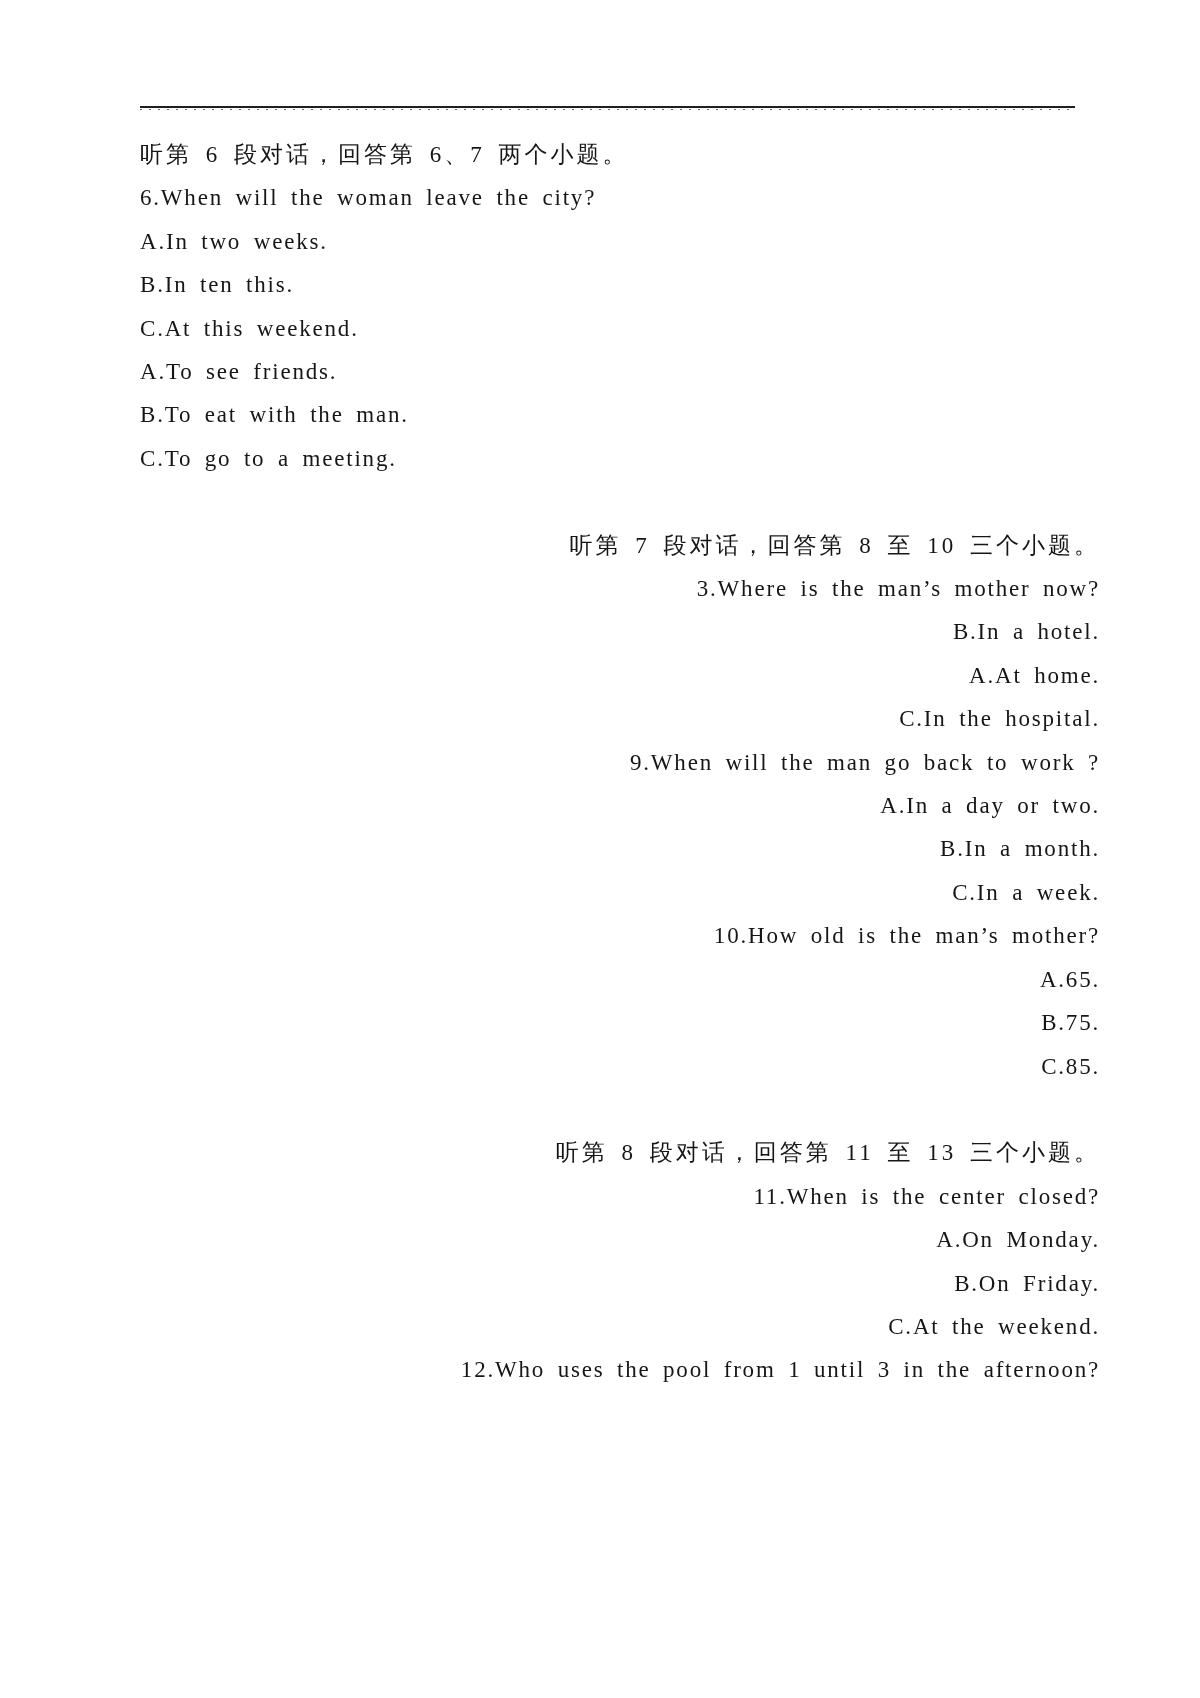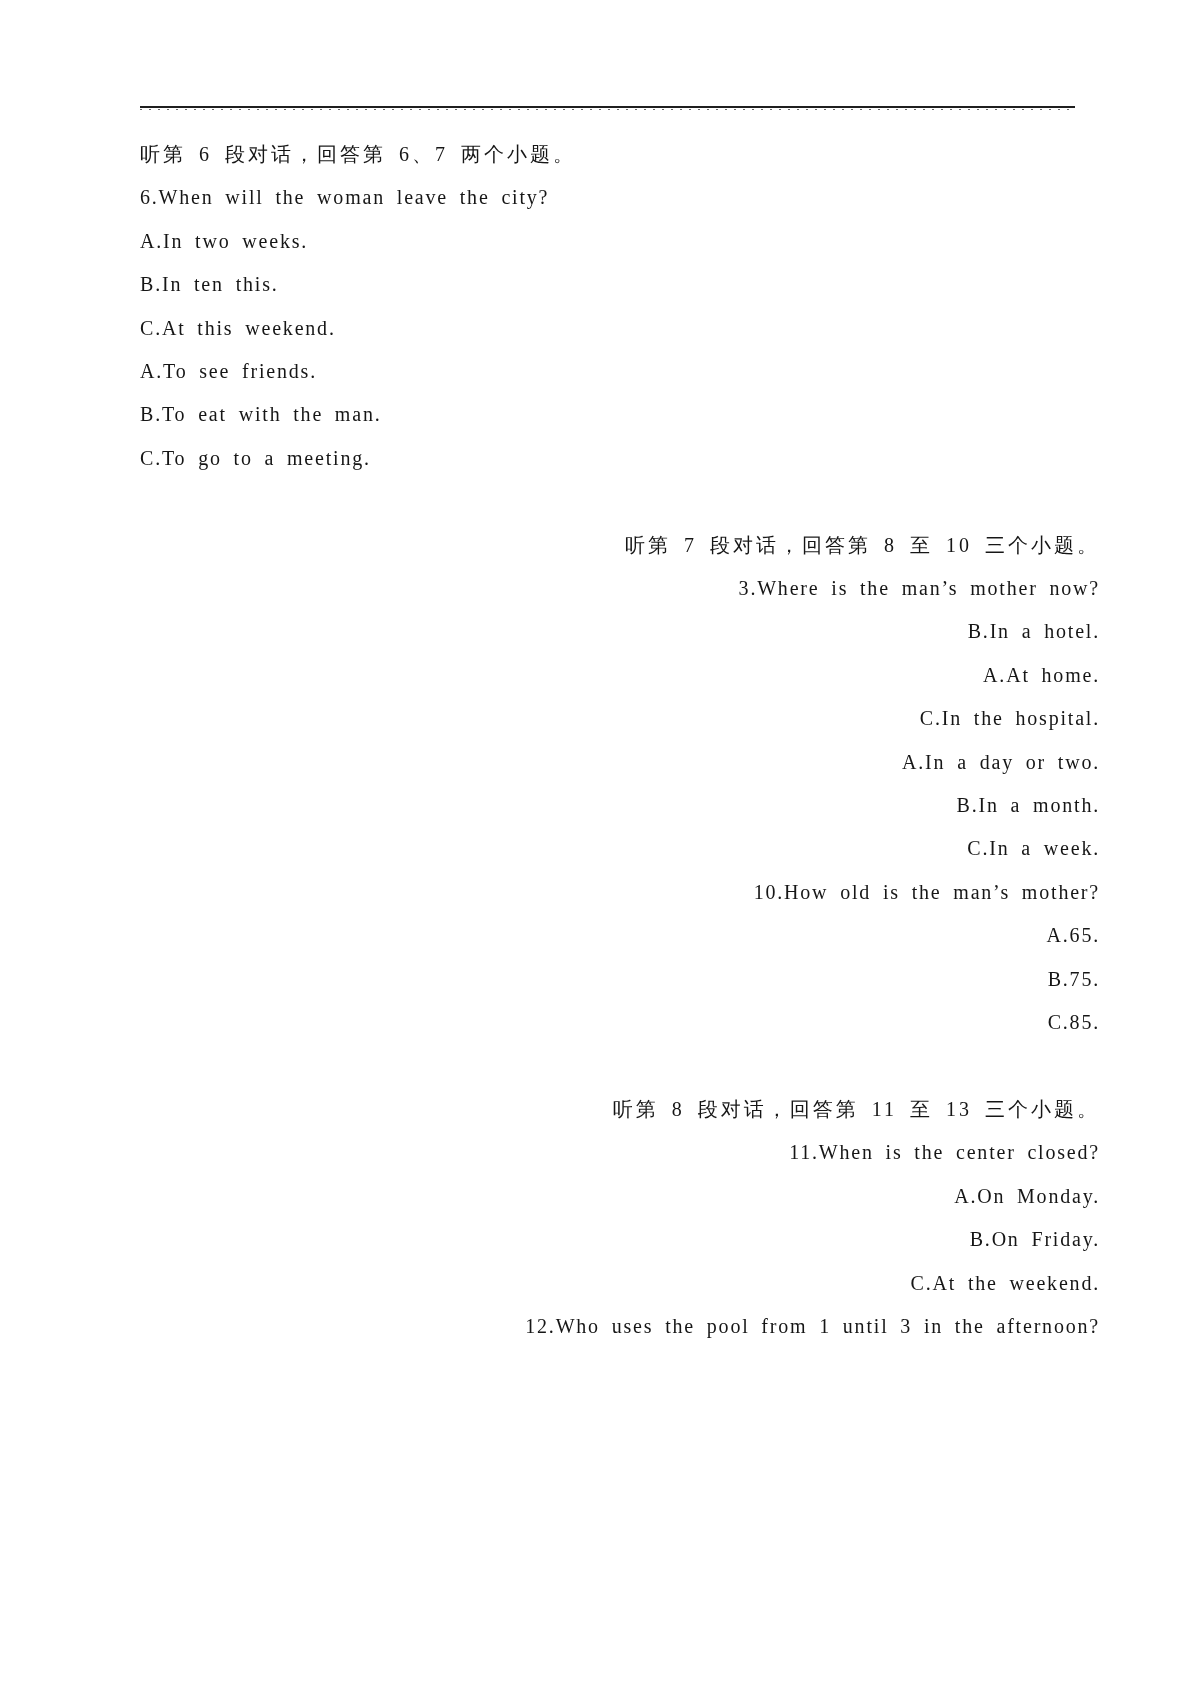--- a/index.html
+++ b/index.html
@@ -38,21 +38,21 @@
   .content {
     position: absolute;
     top: 133px;
     left: 140px;
     width: 960px;
   }
   .content p {
     margin: 0;
     padding: 0;
     line-height: 43.4px;
-    font-size: 20px;
+    font-size: 23px;
     letter-spacing: 1.8px;
     word-spacing: 5px;
     white-space: nowrap;
   }
   .content p.instruction {
     letter-spacing: 3px;
   }
   .section + .section {
     margin-top: 43.4px;
     text-align: right;
@@ -80,20 +80,21 @@
       <p>B.To eat with the man.</p>
       <p>C.To go to a meeting.</p>
     </div>
 
     <div class="section">
       <p class="instruction">听第 7 段对话，回答第 8 至 10 三个小题。</p>
       <p>3.Where is the man’s mother now?</p>
       <p>B.In a hotel.</p>
       <p>A.At home.</p>
       <p>C.In the hospital.</p>
+      <p>9.When will the man go back to work ?</p>
       <p>A.In a day or two.</p>
       <p>B.In a month.</p>
       <p>C.In a week.</p>
       <p>10.How old is the man’s mother?</p>
       <p>A.65.</p>
       <p>B.75.</p>
       <p>C.85.</p>
     </div>
 
     <div class="section">

